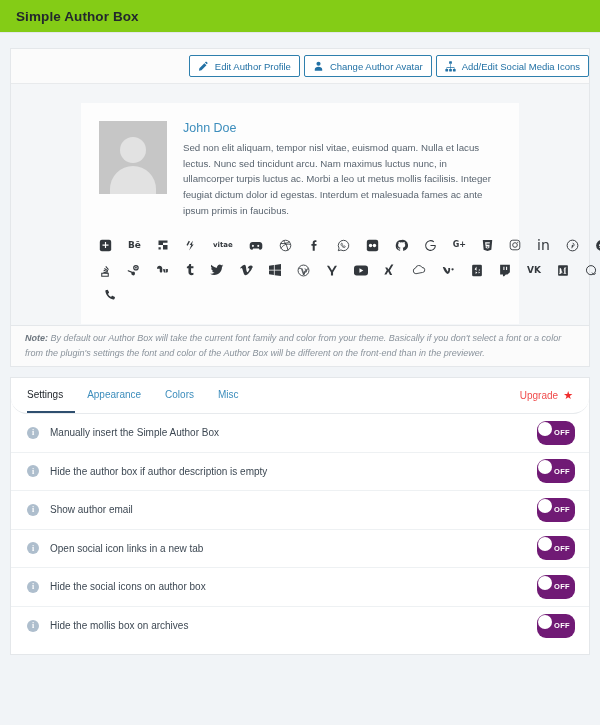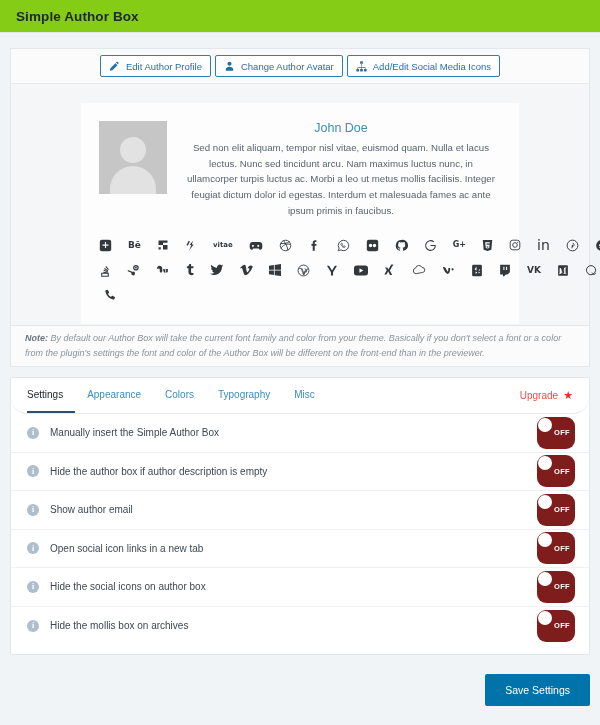--- a/index.html
+++ b/index.html
@@ -28,21 +28,21 @@
     background: #fafafa;
     border: 1px solid #e4e7ea;
   }
   .preview-card { top: 48px; height: 313px; background: #fbfbfb; }
 
   
   .toolbar {
     height: 35px;
     background: #fbfbfb;
     border-bottom: 1px solid #e8eaec;
-    display: flex; align-items: center; justify-content: center;
+    display: flex; align-items: center; justify-content: flex-end;
     gap: 4px;
   }
   .tbtn {
     display: inline-flex; align-items: center; gap: 6px;
     height: 22px; padding: 0 8px;
     border: 1px solid #2e7fad;
     background: #ffffff;
     color: #2271a5;
     font-size: 9.5px;
     border-radius: 2px;
@@ -55,21 +55,20 @@
   .preview-body {
     padding: 19px 0 0 0;
     height: 277px;
     background: #f4f6f8;
   }
   .author-box {
     margin: 0 70px;
     background: #fdfdfd;
     padding: 18px 20px 16px 18px;
     min-height: 177px;
-    text-align: center;
   }
   .author-top { display: flex; gap: 16px; }
   .avatar {
     width: 68px; height: 73px;
     background: #c6c6c6;
     position: relative; flex: 0 0 auto;
     overflow: hidden;
   }
   .avatar .head {
     position: absolute; left: 50%; top: 16px;
@@ -136,22 +135,22 @@
     width: 12px; height: 12px; border-radius: 50%;
     background: #aebecd;
     color: #ffffff; font-size: 8px; font-weight: 700;
     display: inline-flex; align-items: center; justify-content: center;
     font-family: "Liberation Serif", serif;
     flex: 0 0 auto;
   }
   .srow-label { margin-left: 11px; font-size: 10px; color: #3d4853; }
   .toggle {
     margin-left: auto;
-    width: 38px; height: 32px; border-radius: 9px;
-    background: #7f1d1d;
+    width: 38px; height: 24px; border-radius: 9px;
+    background: #701a75;
     position: relative; cursor: pointer;
     display: flex; align-items: center;
   }
   .toggle .knob {
     position: absolute; left: 1px; top: 1px;
     width: 14px; height: 14px; border-radius: 50%;
     background: #ffffff;
   }
   .toggle .tlabel {
     position: absolute; right: 5px;
@@ -520,23 +519,20 @@
       <div class="tab active">
           <span>Settings</span>
         </div>
       <div class="tab">
           <span>Appearance</span>
         </div>
       <div class="tab">
           <span>Colors</span>
         </div>
       <div class="tab">
-          <span>Typography</span>
-        </div>
-      <div class="tab">
           <span>Misc</span>
         </div>
       <div class="upgrade">
         <span>Upgrade</span>
         <span class="star">★</span>
       </div>
     </div>
 
     <div class="srow">
       <span class="info-icon">i</span>
@@ -581,17 +577,14 @@
     <div class="srow">
       <span class="info-icon">i</span>
       <span class="srow-label">Hide the mollis box on archives</span>
       <span class="toggle">
           <span class="knob"></span>
           <span class="tlabel">OFF</span>
         </span>
     </div>
   </div>
 
-  <div class="footer">
-    <button class="save-btn">Save Settings</button>
-  </div>
 
 </div>
 
 </body></html>

